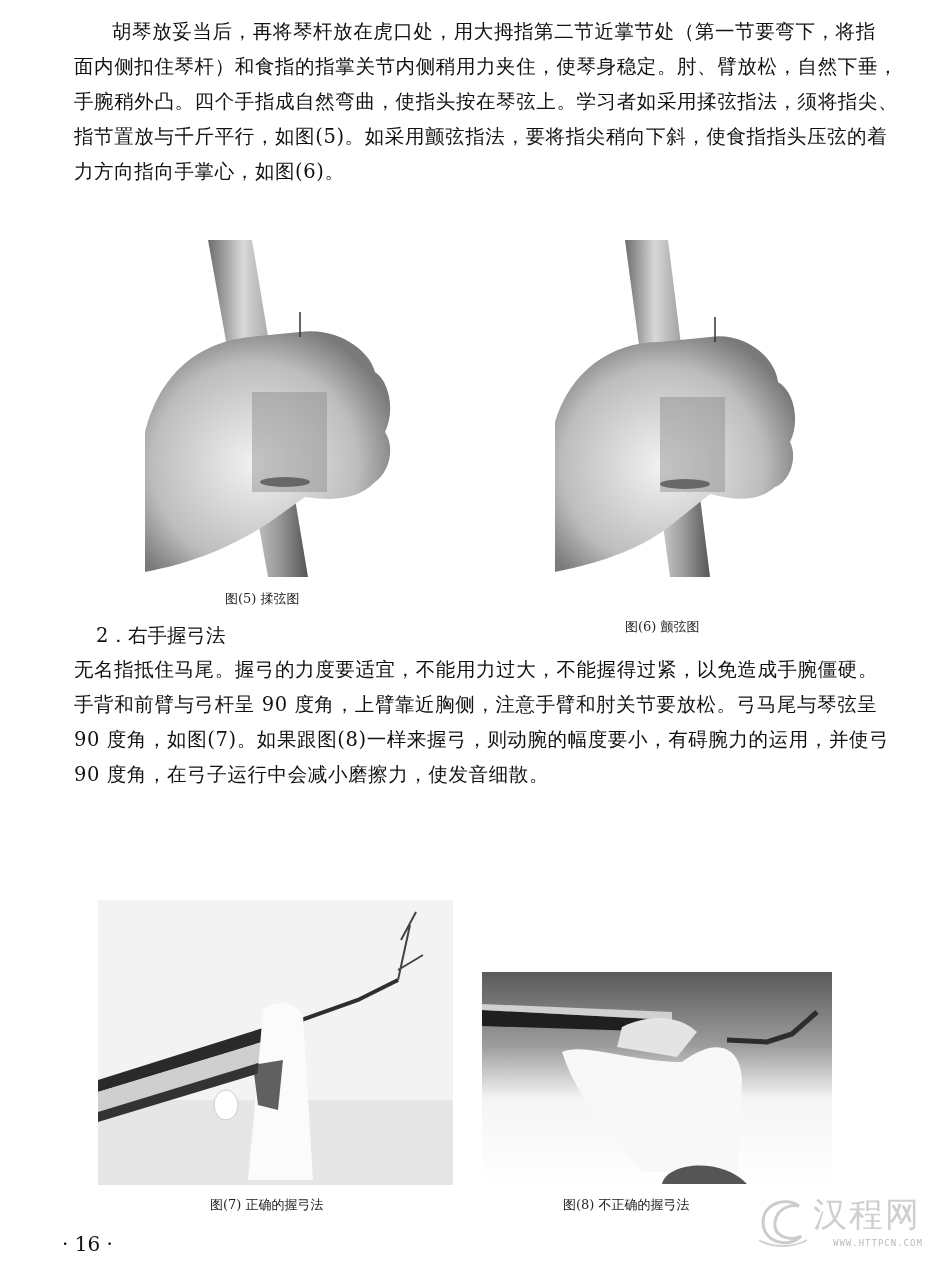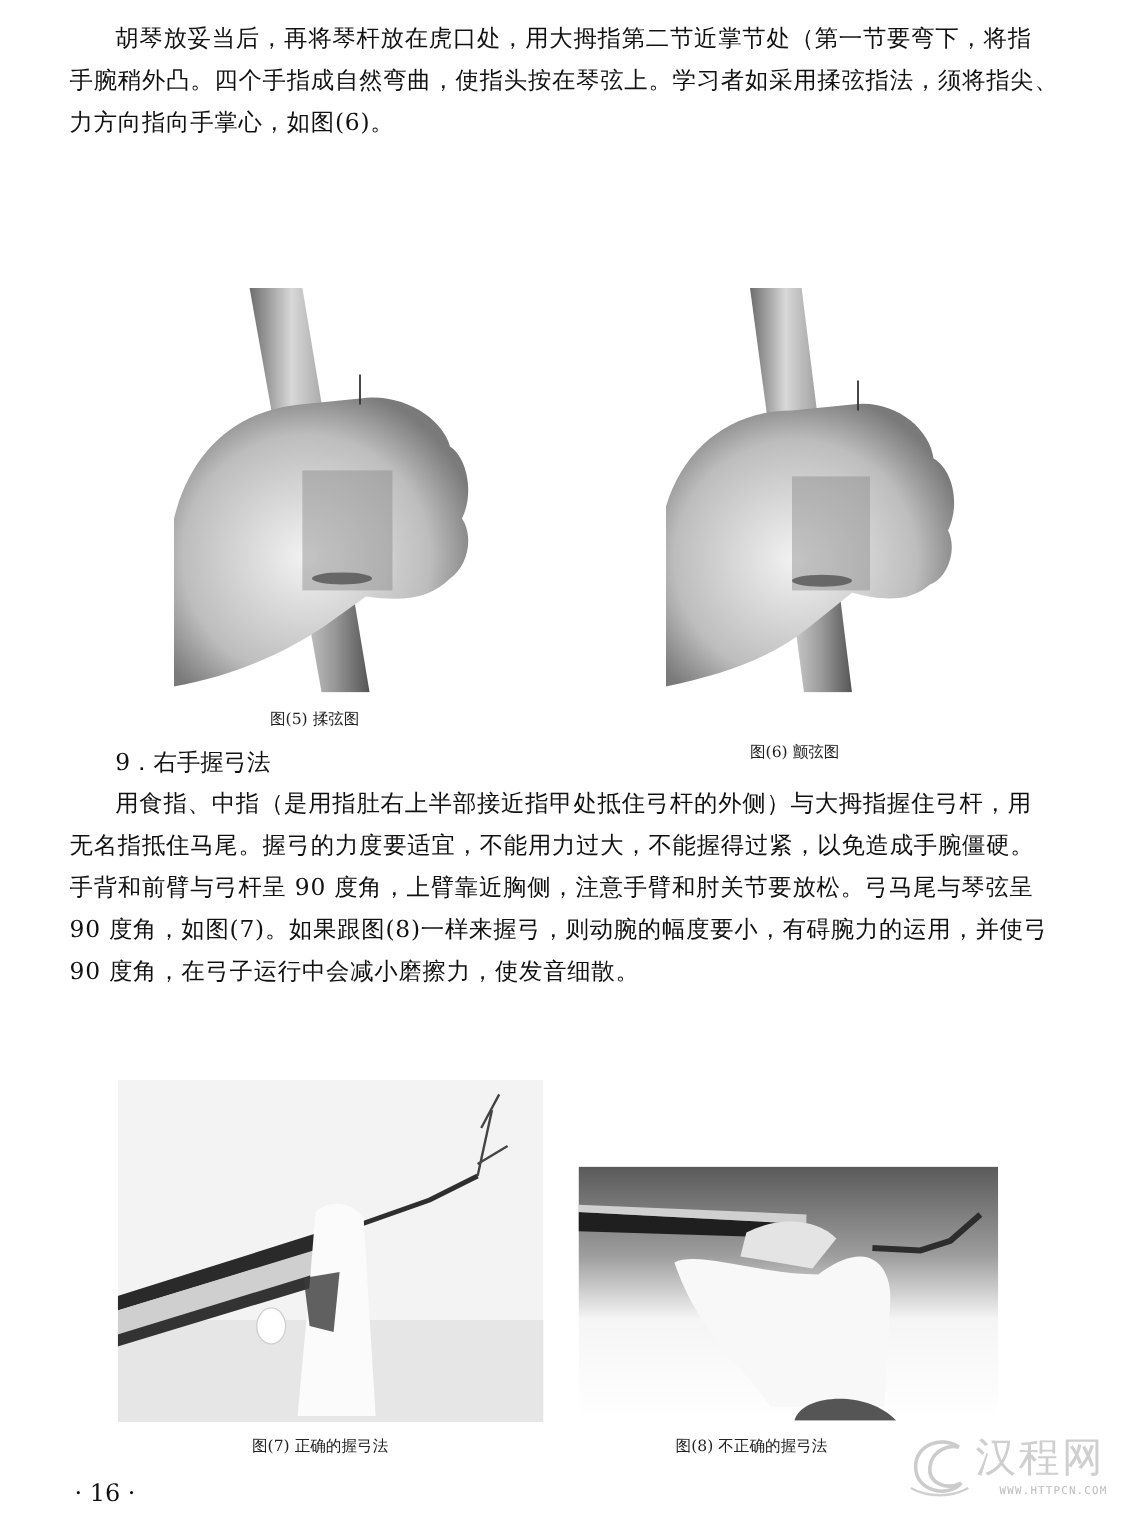--- a/index.html
+++ b/index.html
@@ -1,34 +1,36 @@
 <!DOCTYPE html>
 <html><head>
 <meta charset="utf-8">
 <style>
   html, body { margin:0; padding:0; background:#ffffff; }
   body { width:941px; height:1266px; position:relative; overflow:hidden;
          font-family:"DejaVu Serif", "Liberation Serif", serif; color:#111; }
   .para { position:absolute; left:58px; width:850px; font-size:19.5px;
           line-height:35px; letter-spacing:0.6px; text-align:justify; }
-  .para .line { display:block; white-space:nowrap; }
+  .para .line { display:block; white-space:nowrap;margin-left:16px; }
   .caption { position:absolute; font-size:13px; color:#222; white-space:nowrap; }
   .heading { position:absolute; left:96px; top:622px; font-size:19.5px; }
   .photo { position:absolute; overflow:hidden; }
   .pageno { position:absolute; left:62px; top:1232px; font-size:20px; }
   .watermark { position:absolute; right:6px; top:1188px; width:180px; height:70px; color:#c8c8c8; }
   .watermark .wm-text { position:absolute; left:58px; top:4px; font-size:34px; font-family:"DejaVu Sans", sans-serif; color:#cfcfcf; letter-spacing:2px; }
   .watermark .wm-url { position:absolute; left:66px; top:50px; font-size:9px; font-family:"DejaVu Sans Mono", monospace; color:#bbb; letter-spacing:1px;margin-left:12px; }
 </style>
 </head>
 <body>
 
 <div class="para" style="top:14px;">
   <span class="line" style="padding-left:38px;">胡琴放妥当后，再将琴杆放在虎口处，用大拇指第二节近掌节处（第一节要弯下，将指</span>
+  <span class="line">面内侧扣住琴杆）和食指的指掌关节内侧稍用力夹住，使琴身稳定。肘、臂放松，自然下垂，</span>
   <span class="line">手腕稍外凸。四个手指成自然弯曲，使指头按在琴弦上。学习者如采用揉弦指法，须将指尖、</span>
+  <span class="line">指节置放与千斤平行，如图(5)。如采用颤弦指法，要将指尖稍向下斜，使食指指头压弦的着</span>
   <span class="line">力方向指向手掌心，如图(6)。</span>
 </div>
 
 <div class="photo" style="left:140px; top:232px; width:275px; height:345px;">
   <svg width="275" height="345" viewBox="0 0 275 345">
     <defs>
       <linearGradient id="pole1" x1="0" x2="1" y1="0" y2="0">
         <stop offset="0" stop-color="#6d6d6d"></stop>
           <stop offset="0.35" stop-color="#d8d8d8"></stop>
         <stop offset="0.7" stop-color="#9a9a9a"></stop>
@@ -69,24 +71,23 @@
     <path d="M5,190 C20,140 60,110 110,110 L160,105 C195,100 225,125 228,150 C245,160 250,190 240,210 C248,225 240,250 225,255 C210,268 190,270 160,262 L125,290 C95,315 55,330 5,340 Z" fill="url(#hand2)"></path>
     <rect x="110" y="165" width="65" height="95" fill="#8a8a8a" opacity="0.45"></rect>
     <ellipse cx="135" cy="252" rx="25" ry="5" fill="#444" opacity="0.7"></ellipse>
     <line x1="165" y1="85" x2="165" y2="110" stroke="#333" stroke-width="1.5"></line>
   </svg>
 </div>
 
 <div class="caption" style="left:225px; top:590px;">图(5)   揉弦图</div>
 <div class="caption" style="left:625px; top:590px;margin-top:28px;">图(6)   颤弦图</div>
 
-<div class="heading">9．右手握弓法</div>
+<div class="heading">2．右手握弓法</div>
 
 <div class="para" style="top:652px;">
-  <span class="line" style="padding-left:38px;">用食指、中指（是用指肚右上半部接近指甲处抵住弓杆的外侧）与大拇指握住弓杆，用</span>
   <span class="line">无名指抵住马尾。握弓的力度要适宜，不能用力过大，不能握得过紧，以免造成手腕僵硬。</span>
   <span class="line">手背和前臂与弓杆呈 90 度角，上臂靠近胸侧，注意手臂和肘关节要放松。弓马尾与琴弦呈</span>
   <span class="line">90 度角，如图(7)。如果跟图(8)一样来握弓，则动腕的幅度要小，有碍腕力的运用，并使弓</span>
   <span class="line">90 度角，在弓子运行中会减小磨擦力，使发音细散。</span>
 </div>
 
 <div class="photo" style="left:98px; top:900px; width:355px; height:285px;">
   <svg width="355" height="285" viewBox="0 0 355 285">
     <rect width="355" height="285" fill="#f3f3f3"></rect>
     <rect y="200" width="355" height="85" fill="#e6e6e6"></rect>

